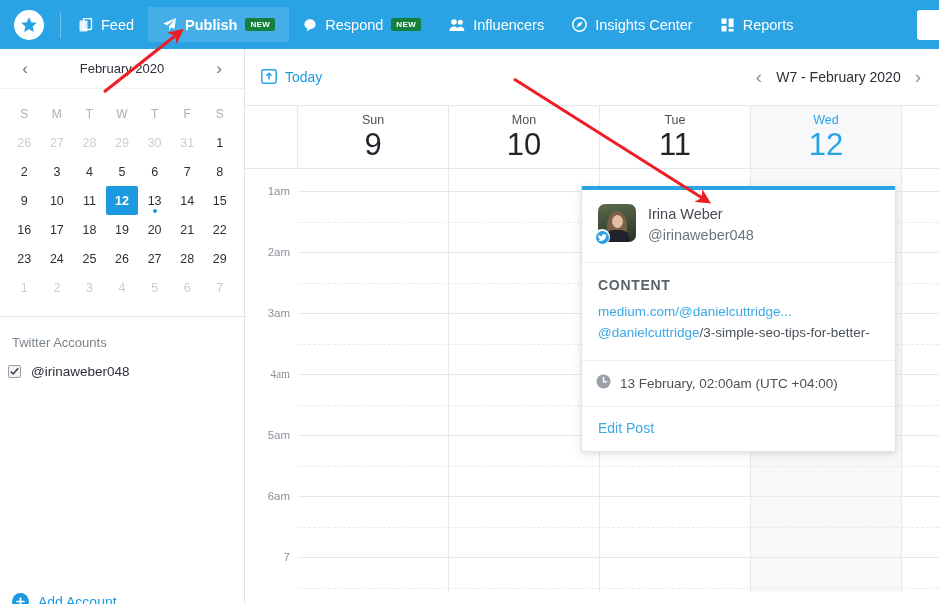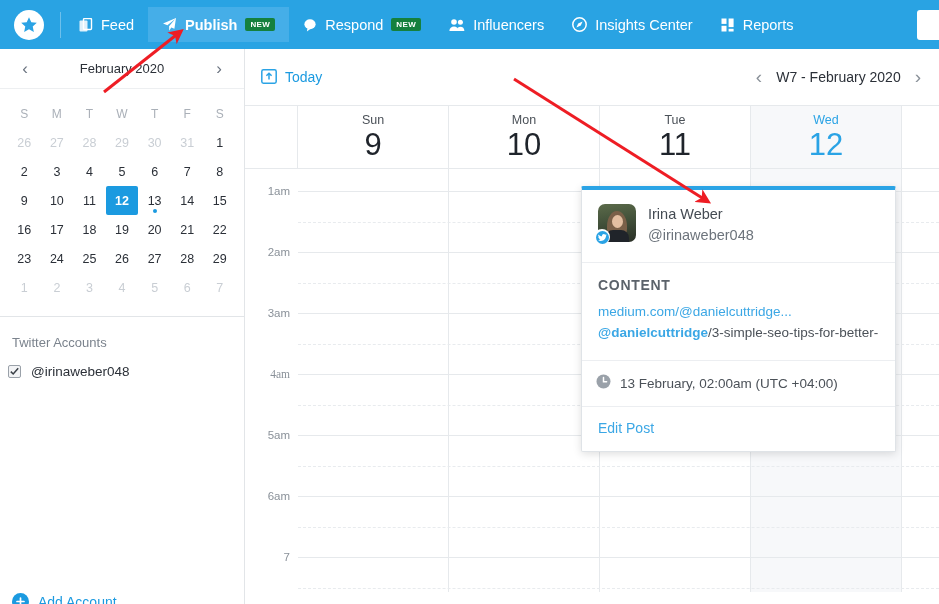--- a/index.html
+++ b/index.html
@@ -249,21 +249,21 @@
   .pp-label {
     font-size: 14px; font-weight: bold; color: #5b626a;
     letter-spacing: .7px; margin-bottom: 9px;
   }
   .pp-link {
     font-size: 13.5px; color: #3ba7e5;
     line-height: 1.55; cursor: pointer; display: block;
     word-break: break-all;
   }
   .pp-link2 { font-size: 13.5px; line-height: 1.55; color: #4b5158; word-break: break-all; }
-  .pp-link2 a { color: #3ba7e5; cursor: pointer; font-weight: bold; }
+  .pp-link2 a { color: #3ba7e5; cursor: pointer; }
   .pp-time-row {
     border-top: 1px solid #eceef1;
     display: flex; align-items: center; gap: 9px;
     padding: 13px 16px 13px 14px;
   }
   .clock-ico { flex: none; }
   .pp-time { font-size: 13.5px; color: #4b5158; }
   .pp-foot { border-top: 1px solid #eceef1; padding: 12px 16px 14px; }
   .pp-edit { font-size: 14px; color: #3ba7e5; cursor: pointer; }
 

